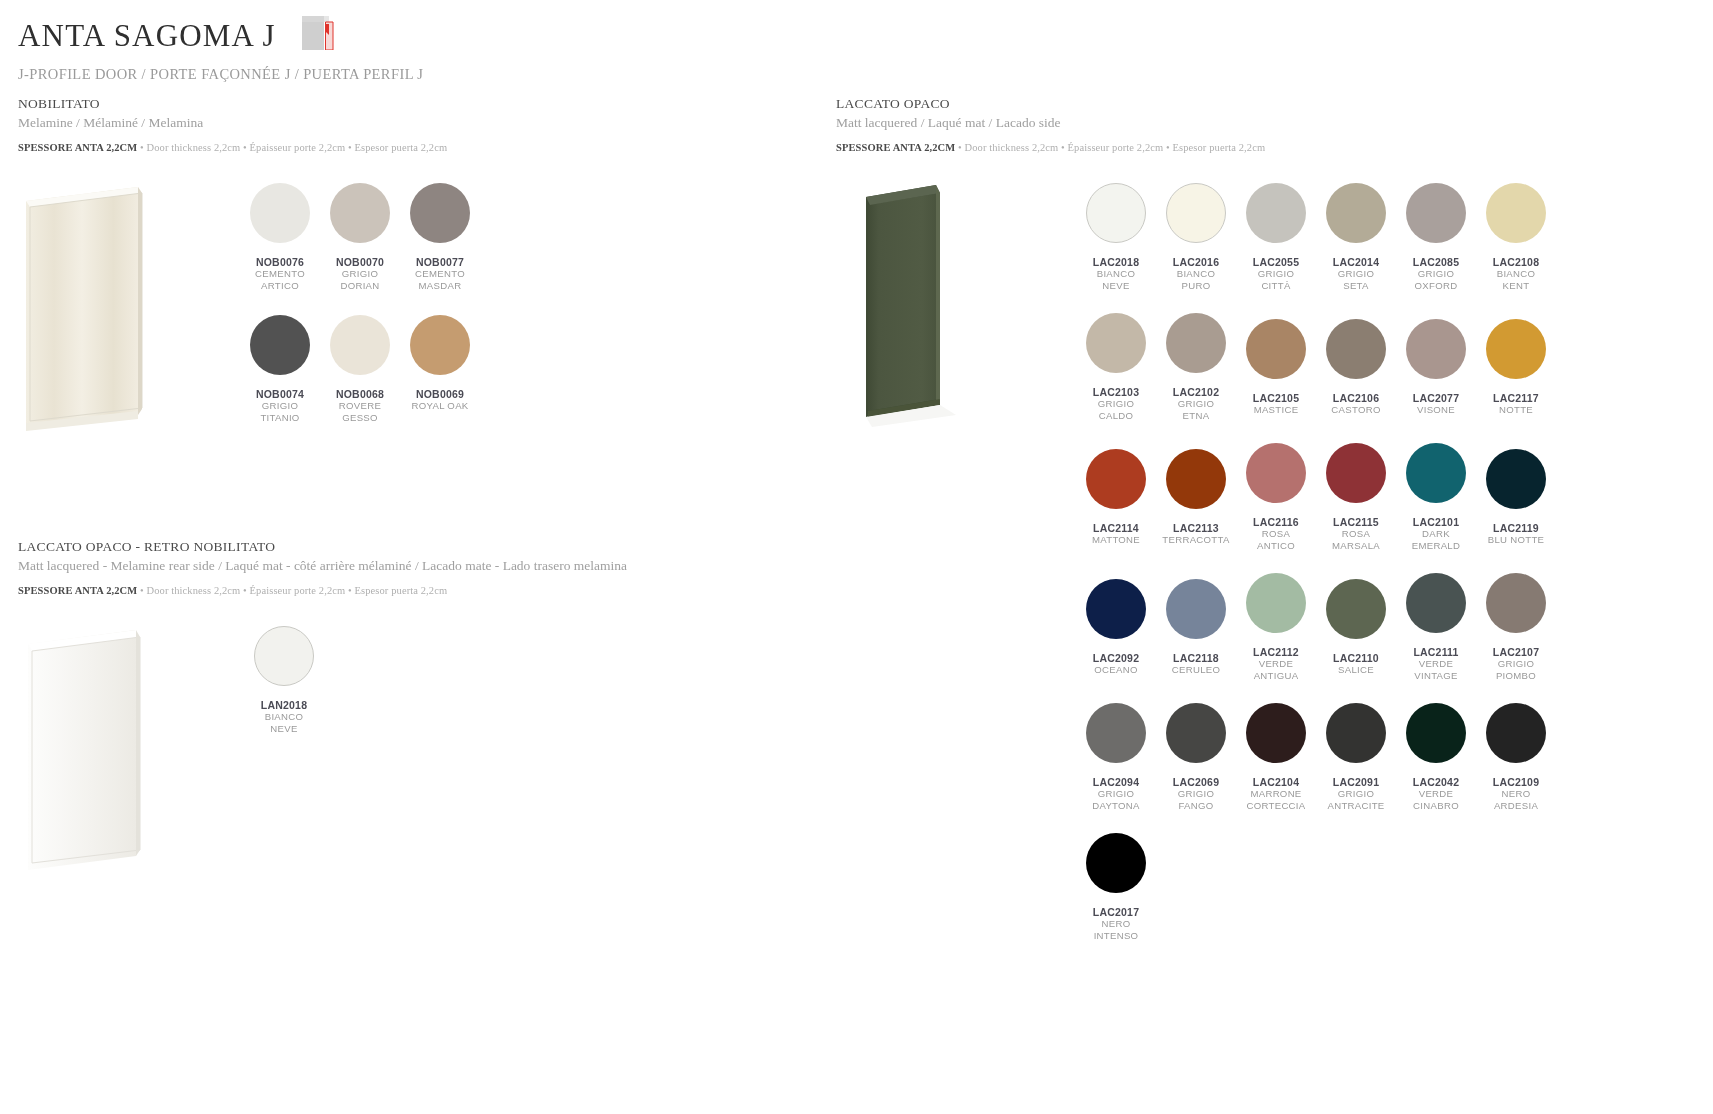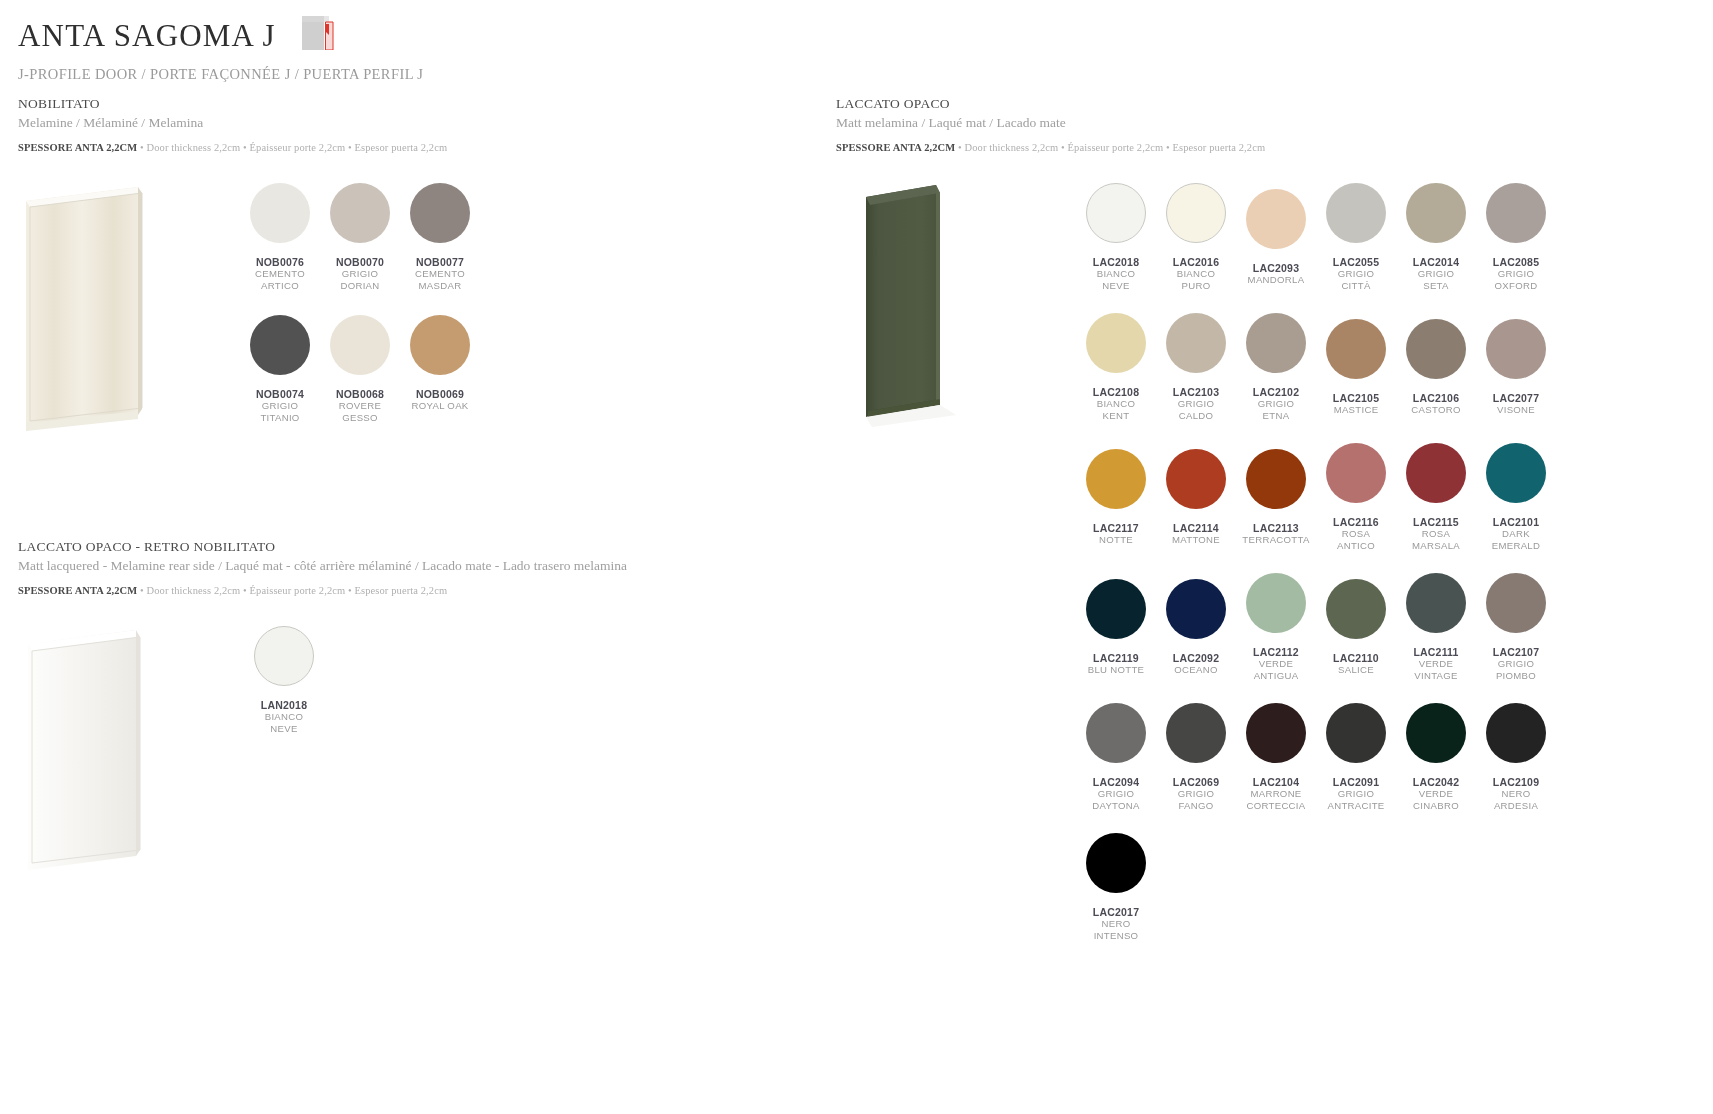--- a/index.html
+++ b/index.html
@@ -240,21 +240,21 @@
           </div>
       </div>
     </div>
 
     <div class="folio" style="left:18px;"></div>
   </div>
 
   <div class="col-right">
     <div class="section">
       <div class="sec-title">LACCATO OPACO</div>
-      <div class="sec-sub">Matt melamina / Laqué mat / Lacado mate</div>
+      <div class="sec-sub">Matt lacquered / Laqué mat / Lacado side</div>
       <div class="sec-thick">
         <b>SPESSORE ANTA 2,2CM</b><span> • Door thickness 2,2cm • Épaisseur porte 2,2cm • Espesor puerta 2,2cm</span>
       </div>
 
       <div style="display:flex; margin-top:30px;">
         <div class="door-wrap" style="width:240px;">
           <svg width="200" height="245" viewBox="0 0 200 245">
             <defs>
               <linearGradient id="grnG" x1="0" y1="0" x2="1" y2="0">
                 <stop offset="0" stop-color="#414b36"></stop>
@@ -279,25 +279,20 @@
               <div class="nm">BIANCO
 NEVE</div>
             </div>
             <div class="swatch">
               <span class="dot outlined" style="background: rgb(247, 244, 230);"></span>
               <div class="code">LAC2016</div>
               <div class="nm">BIANCO
 PURO</div>
             </div>
             <div class="swatch">
-              <span class="dot" style="background: rgb(235, 207, 180);"></span>
-              <div class="code">LAC2093</div>
-              <div class="nm">MANDORLA</div>
-            </div>
-            <div class="swatch">
               <span class="dot" style="background: rgb(197, 195, 189);"></span>
               <div class="code">LAC2055</div>
               <div class="nm">GRIGIO
 CITTÀ</div>
             </div>
             <div class="swatch">
               <span class="dot" style="background: rgb(179, 171, 151);"></span>
               <div class="code">LAC2014</div>
               <div class="nm">GRIGIO
 SETA</div>
@@ -378,20 +373,25 @@
               <span class="dot" style="background: rgb(7, 36, 46);"></span>
               <div class="code">LAC2119</div>
               <div class="nm">BLU NOTTE</div>
             </div>
             <div class="swatch">
               <span class="dot" style="background: rgb(13, 31, 73);"></span>
               <div class="code">LAC2092</div>
               <div class="nm">OCEANO</div>
             </div>
             <div class="swatch">
+              <span class="dot" style="background: rgb(118, 132, 154);"></span>
+              <div class="code">LAC2118</div>
+              <div class="nm">CERULEO</div>
+            </div>
+            <div class="swatch">
               <span class="dot" style="background: rgb(163, 187, 163);"></span>
               <div class="code">LAC2112</div>
               <div class="nm">VERDE
 ANTIGUA</div>
             </div>
             <div class="swatch">
               <span class="dot" style="background: rgb(93, 102, 81);"></span>
               <div class="code">LAC2110</div>
               <div class="nm">SALICE</div>
             </div>

